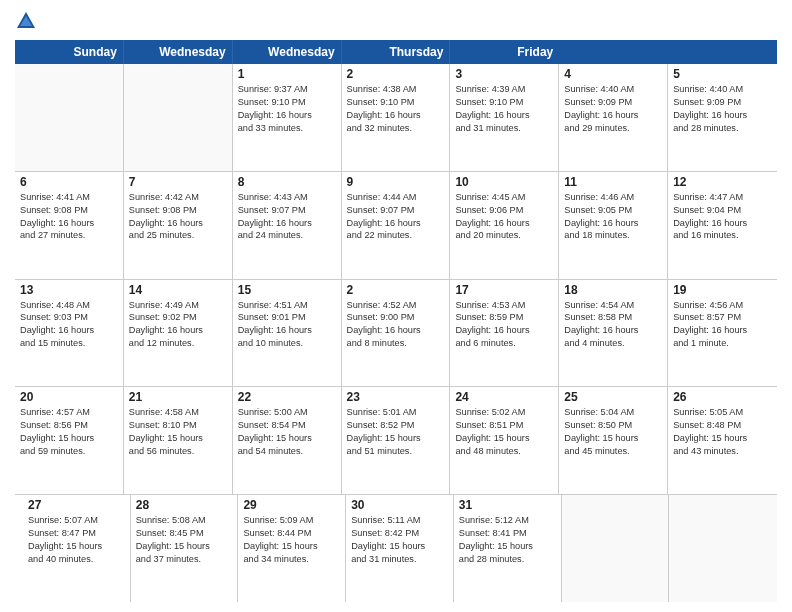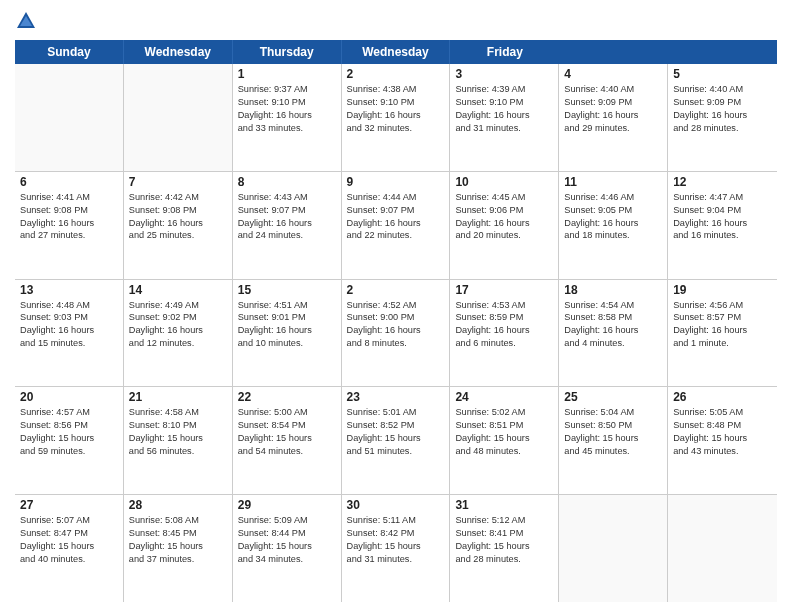--- a/index.html
+++ b/index.html
@@ -59,36 +59,36 @@
     .cal-header-row {
       display: grid;
       grid-template-columns: repeat(7, 1fr);
       background: #1a56a0;
     }
     .cal-header-cell {
       color: #fff;
       font-size: 12px;
       font-weight: bold;
       padding: 5px 6px;
-      text-align: center;
+      text-align: right;
       border-right: 1px solid #2a66b0;
     }
     .cal-header-cell:last-child { border-right: none; }
     .cal-body {
       flex: 1;
       display: flex;
       flex-direction: column;
     }
     .cal-week {
       display: grid;
       grid-template-columns: repeat(7, 1fr);
       flex: 1;
       border-bottom: 1px solid #ccc;
     }
-    .cal-week:last-child { border-bottom: none; }
+    .cal-week:last-child { border-bottom: none; margin-left: 8px; }
     .cal-cell {
       border-right: 1px solid #ccc;
       padding: 3px 5px;
       font-size: 9.5px;
       color: #333;
       min-height: 80px;
     }
     .cal-cell:last-child { border-right: none; }
     .cal-cell.empty { background: #f9f9f9; }
     .day-number {
@@ -121,22 +121,22 @@
     <div class="title-block">
       <div class="month-title"></div>
       <div class="location"></div>
     </div>
   </div>
 
   <div class="calendar">
     <div class="cal-header-row">
     <div class="cal-header-cell">Sunday</div>
         <div class="cal-header-cell">Wednesday</div>
+        <div class="cal-header-cell">Wednesday</div>
         <div class="cal-header-cell">Thursday</div>
-        <div class="cal-header-cell">Wednesday</div>
         <div class="cal-header-cell">Friday</div>
       </div>
     <div class="cal-body">
     <div class="cal-week">
           <div class="cal-cell empty"></div>
           <div class="cal-cell empty"></div>
           <div class="cal-cell">
             <div class="day-number">1</div>
             <div class="cell-line">Sunrise: 9:37 AM</div>
             <div class="cell-line">Sunset: 9:10 PM</div>

